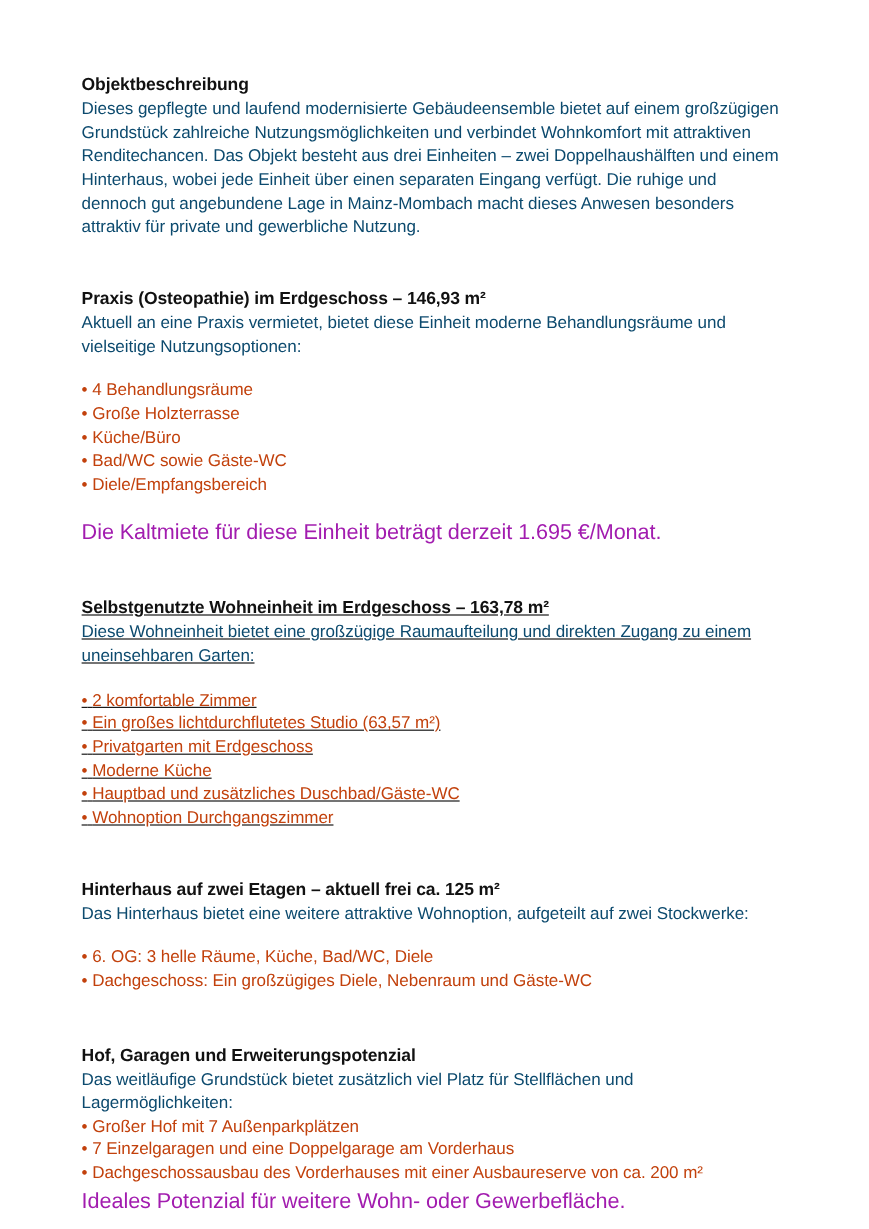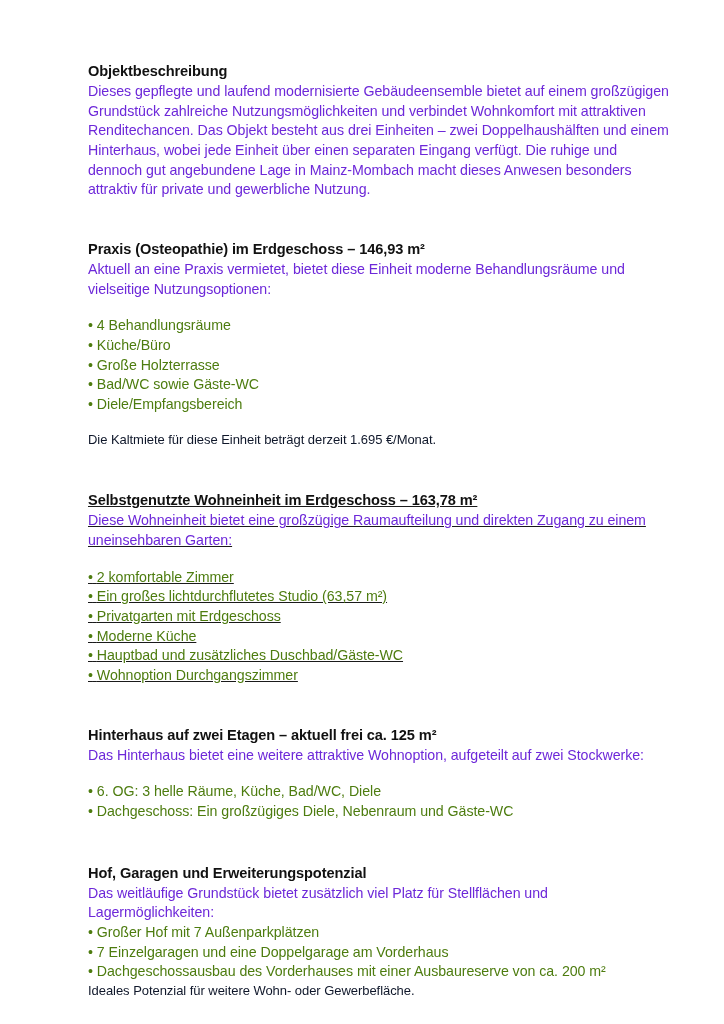--- a/index.html
+++ b/index.html
@@ -16,21 +16,20 @@
     color: #1a1a1a;
     -webkit-font-smoothing: antialiased;
   }
   .page {
     position: relative;
     width: 632px;
     height: 1024px;
     background: #ffffff;
     box-sizing: border-box;
     padding: 62px 72px 0 68px;
-    margin-left: 20px;
   }
   .doc {
     width: 582px;
   }
   .section {
     margin: 0 0 34px 0;
   }
   .section:last-child {
     margin-bottom: 0;
   }
@@ -40,44 +39,44 @@
     line-height: 1.30;
     margin: 0 0 1px 0;
     letter-spacing: -0.1px;
     color: #111111;
   }
   p.para {
     font-size: 14.2px;
     line-height: 1.385;
     margin: 0;
     letter-spacing: -0.05px;
-    color: #6d28d9;
+    color: #0c4a6e;
   }
   ul.bullets {
     list-style: none;
     margin: 0;
     padding: 0;
   }
   ul.bullets li {
     font-size: 14.2px;
     line-height: 1.385;
     letter-spacing: -0.05px;
-    color: #4d7c0f;
+    color: #c2410c;
     white-space: nowrap;
   }
   ul.bullets li .bullet-dot {
     display: inline;
   }
   .gap-sm { height: 17px; }
   .closing {
-    font-size: 13px;
+    font-size: 18px;
     line-height: 1.385;
     letter-spacing: -0.05px;
     margin: 0;
-    color: #0f172a;
+    color: #a21caf;
   }
   .sec-intro   { margin-bottom: 40px; }
   .sec-praxis  { margin-bottom: 42px; }
   .sec-wohn    { margin-bottom: 40px; text-decoration: underline; }
   .sec-hinter  { margin-bottom: 42px; }
 </style>
 </head>
 <body>
 
 <div class="page">
@@ -87,22 +86,22 @@
       <h2 class="heading">Objektbeschreibung</h2>
       <p class="para">Dieses gepflegte und laufend modernisierte Gebäudeensemble bietet auf einem großzügigen Grundstück zahlreiche Nutzungsmöglichkeiten und verbindet Wohnkomfort mit attraktiven Renditechancen. Das Objekt besteht aus drei Einheiten – zwei Doppelhaushälften und einem Hinterhaus, wobei jede Einheit über einen separaten Eingang verfügt. Die ruhige und dennoch gut angebundene Lage in Mainz-Mombach macht dieses Anwesen besonders attraktiv für private und gewerbliche Nutzung.</p>
     </section>
 
     <section class="section sec-praxis">
       <h2 class="heading">Praxis (Osteopathie) im Erdgeschoss – 146,93 m²</h2>
       <p class="para">Aktuell an eine Praxis vermietet, bietet diese Einheit moderne Behandlungsräume und vielseitige Nutzungsoptionen:</p>
       <div class="gap-sm"></div>
       <ul class="bullets">
         <li><span class="bullet-dot">•</span> <span>4 Behandlungsräume</span></li>
+        <li><span class="bullet-dot">•</span> <span>Große Holzterrasse</span></li>
         <li><span class="bullet-dot">•</span> <span>Küche/Büro</span></li>
-        <li><span class="bullet-dot">•</span> <span>Große Holzterrasse</span></li>
         <li><span class="bullet-dot">•</span> <span>Bad/WC sowie Gäste-WC</span></li>
         <li><span class="bullet-dot">•</span> <span>Diele/Empfangsbereich</span></li>
       </ul>
       <div class="gap-sm"></div>
       <p class="closing">Die Kaltmiete für diese Einheit beträgt derzeit 1.695 €/Monat.</p>
     </section>
 
     <section class="section sec-wohn">
       <h2 class="heading">Selbstgenutzte Wohneinheit im Erdgeschoss – 163,78 m²</h2>
       <p class="para">Diese Wohneinheit bietet eine großzügige Raumaufteilung und direkten Zugang zu einem uneinsehbaren Garten:</p>

